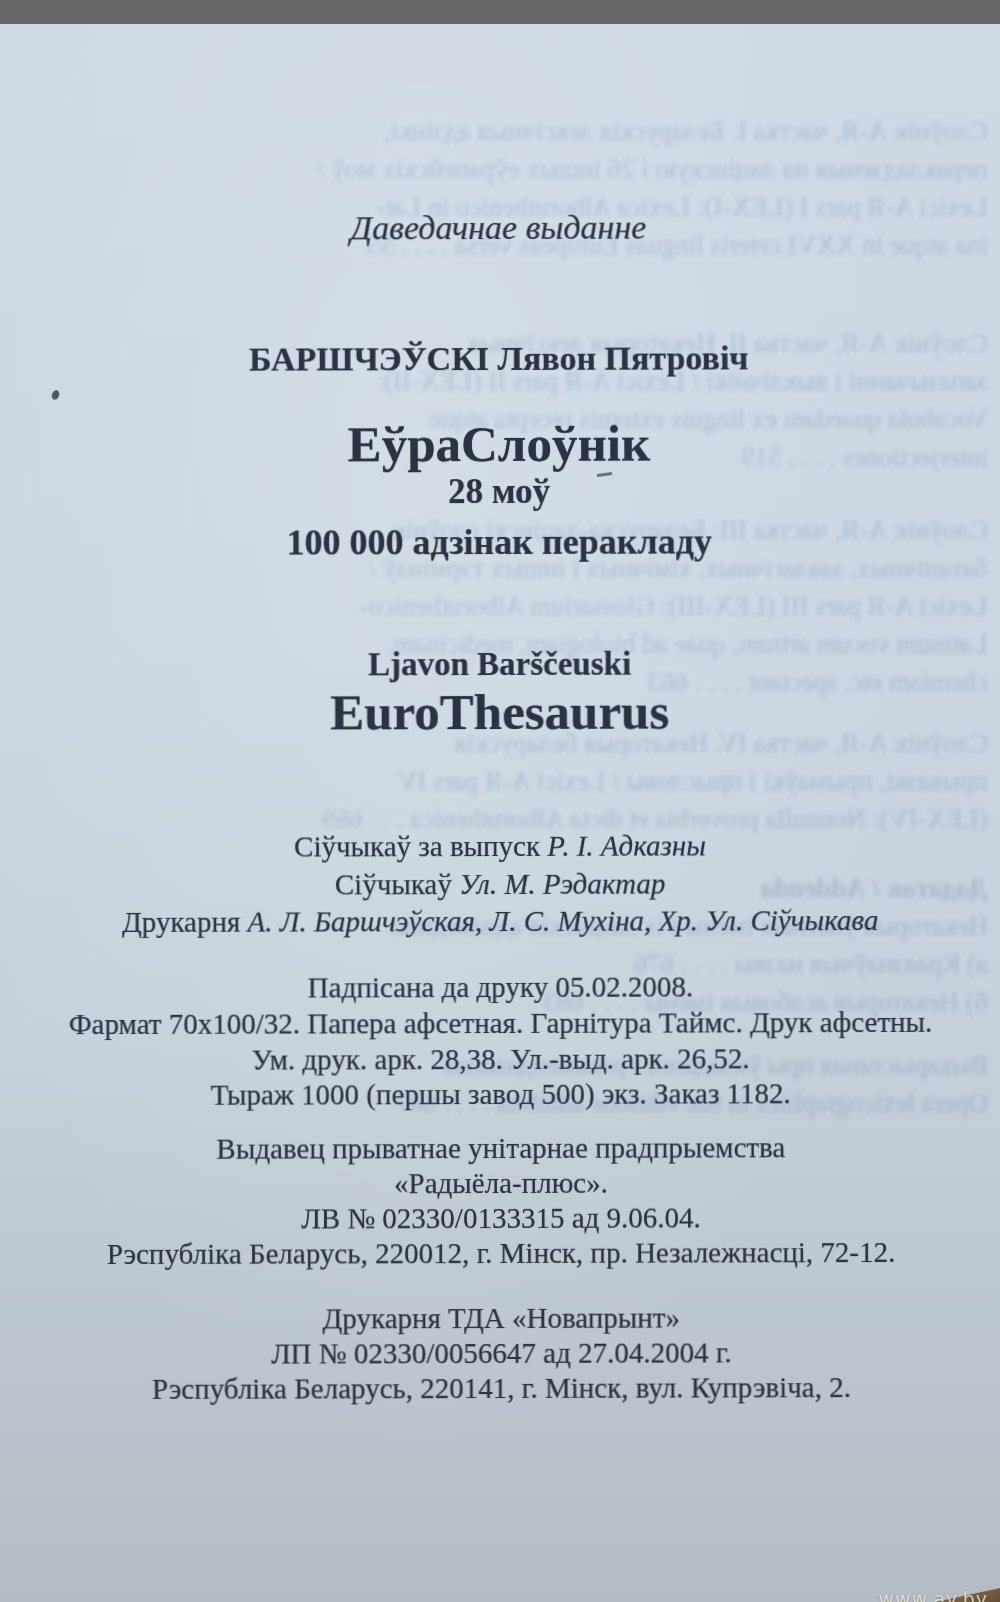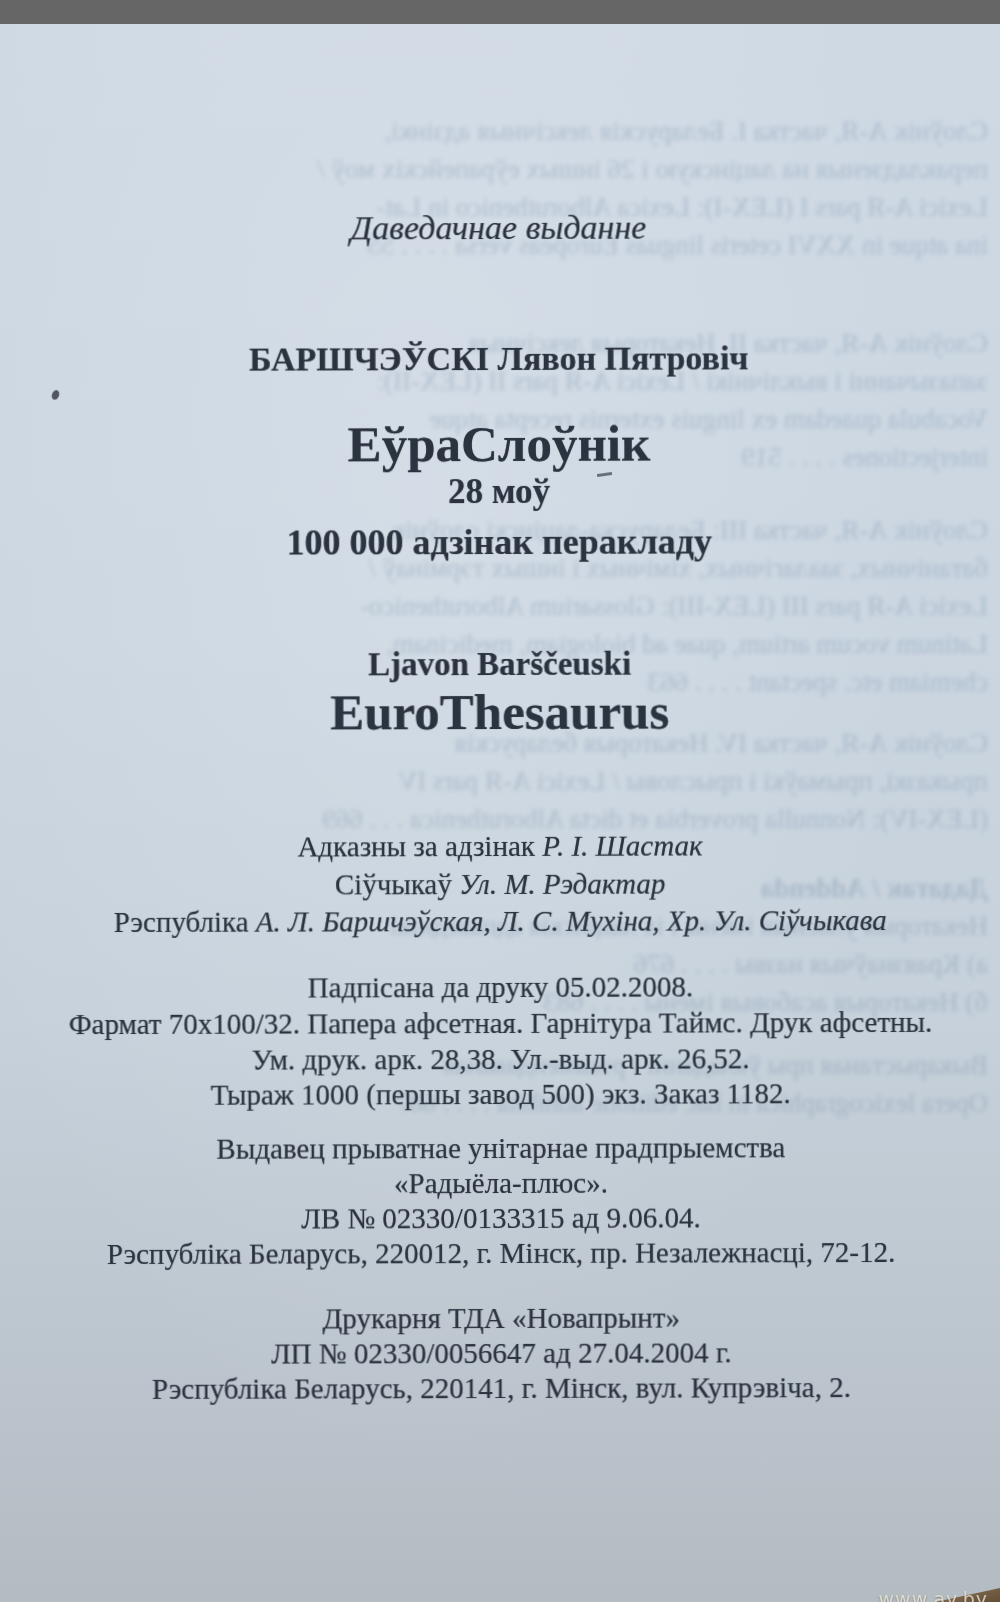--- a/index.html
+++ b/index.html
@@ -108,27 +108,27 @@
 
     <div class="line sub1" style="top:448px">28 моў</div>
 
     <div class="line sub2" style="top:498px">100 000 адзінак перакладу</div>
 
     <div class="line author-lat" style="top:622px">Ljavon Barščeuski</div>
 
     <div class="line title-lat" style="top:660px">EuroThesaurus</div>
 
     <div class="line credit" style="top:806px">
-      <span>Адказны за адзінак </span><span class="italic">Р. І. Шастак</span>
+      <span>Сіўчыкаў за выпуск </span><span class="italic">Р. І. Адказны</span>
     </div>
     <div class="line credit" style="top:844px">
       <span>Сіўчыкаў </span><span class="italic">Ул. М. Рэдактар</span>
     </div>
     <div class="line credit" style="top:881px">
-      <span>Рэспубліка </span><span class="italic">А. Л. Баршчэўская, Л. С. Мухіна, Хр. Ул. Сіўчыкава</span>
+      <span>Друкарня </span><span class="italic">А. Л. Баршчэўская, Л. С. Мухіна, Хр. Ул. Сіўчыкава</span>
     </div>
 
     <div class="line body-line" style="top:947px">Падпісана да друку 05.02.2008.</div>
     <div class="line body-line" style="top:983px">Фармат 70х100/32. Папера афсетная. Гарнітура Таймс. Друк афсетны.</div>
     <div class="line body-line" style="top:1019px">Ум. друк. арк. 28,38. Ул.-выд. арк. 26,52.</div>
     <div class="line body-line" style="top:1054px">Тыраж 1000 (першы завод 500) экз. Заказ 1182.</div>
 
     <div class="line body-line" style="top:1108px">Выдавец прыватнае унітарнае прадпрыемства</div>
     <div class="line body-line" style="top:1143px">«Радыёла-плюс».</div>
     <div class="line body-line" style="top:1178px">ЛВ № 02330/0133315 ад 9.06.04.</div>

